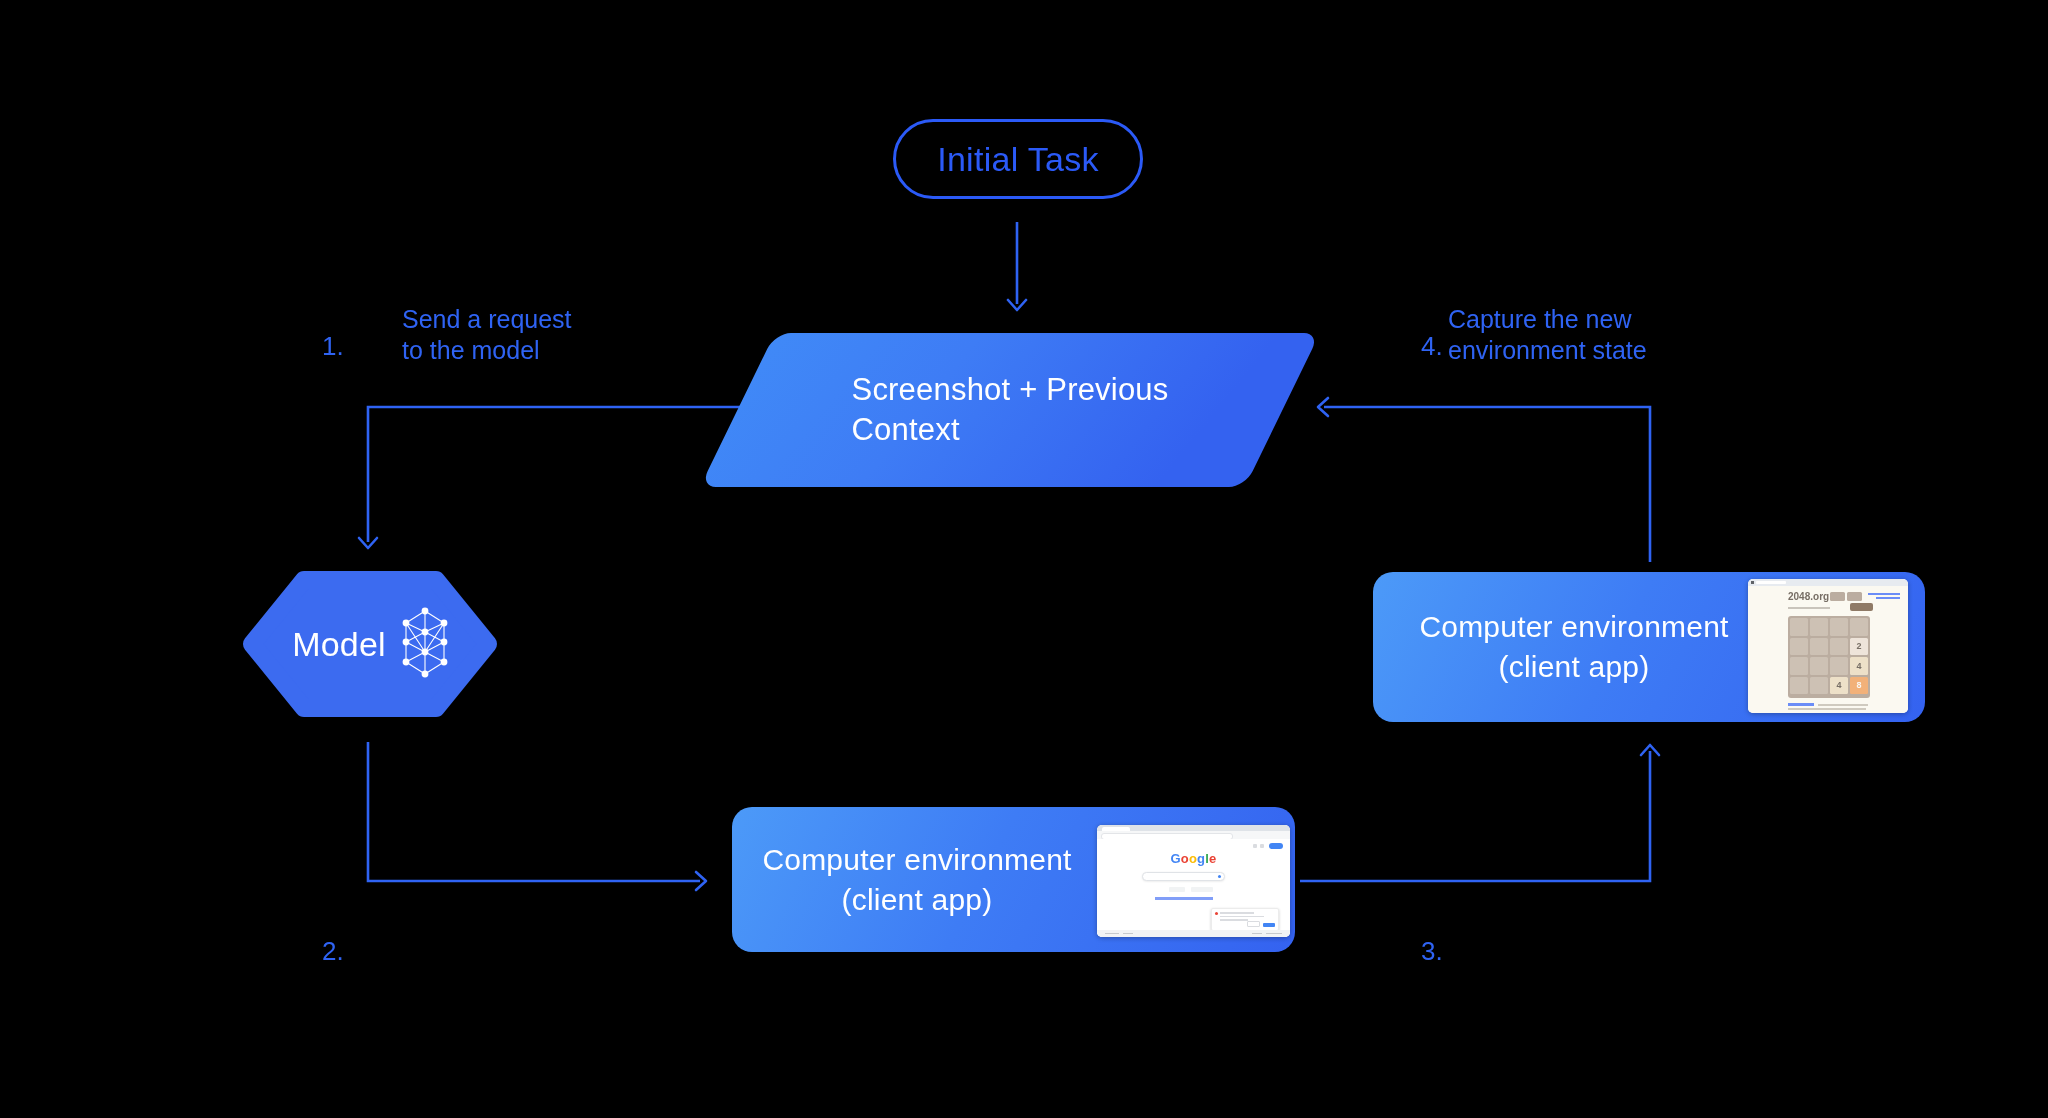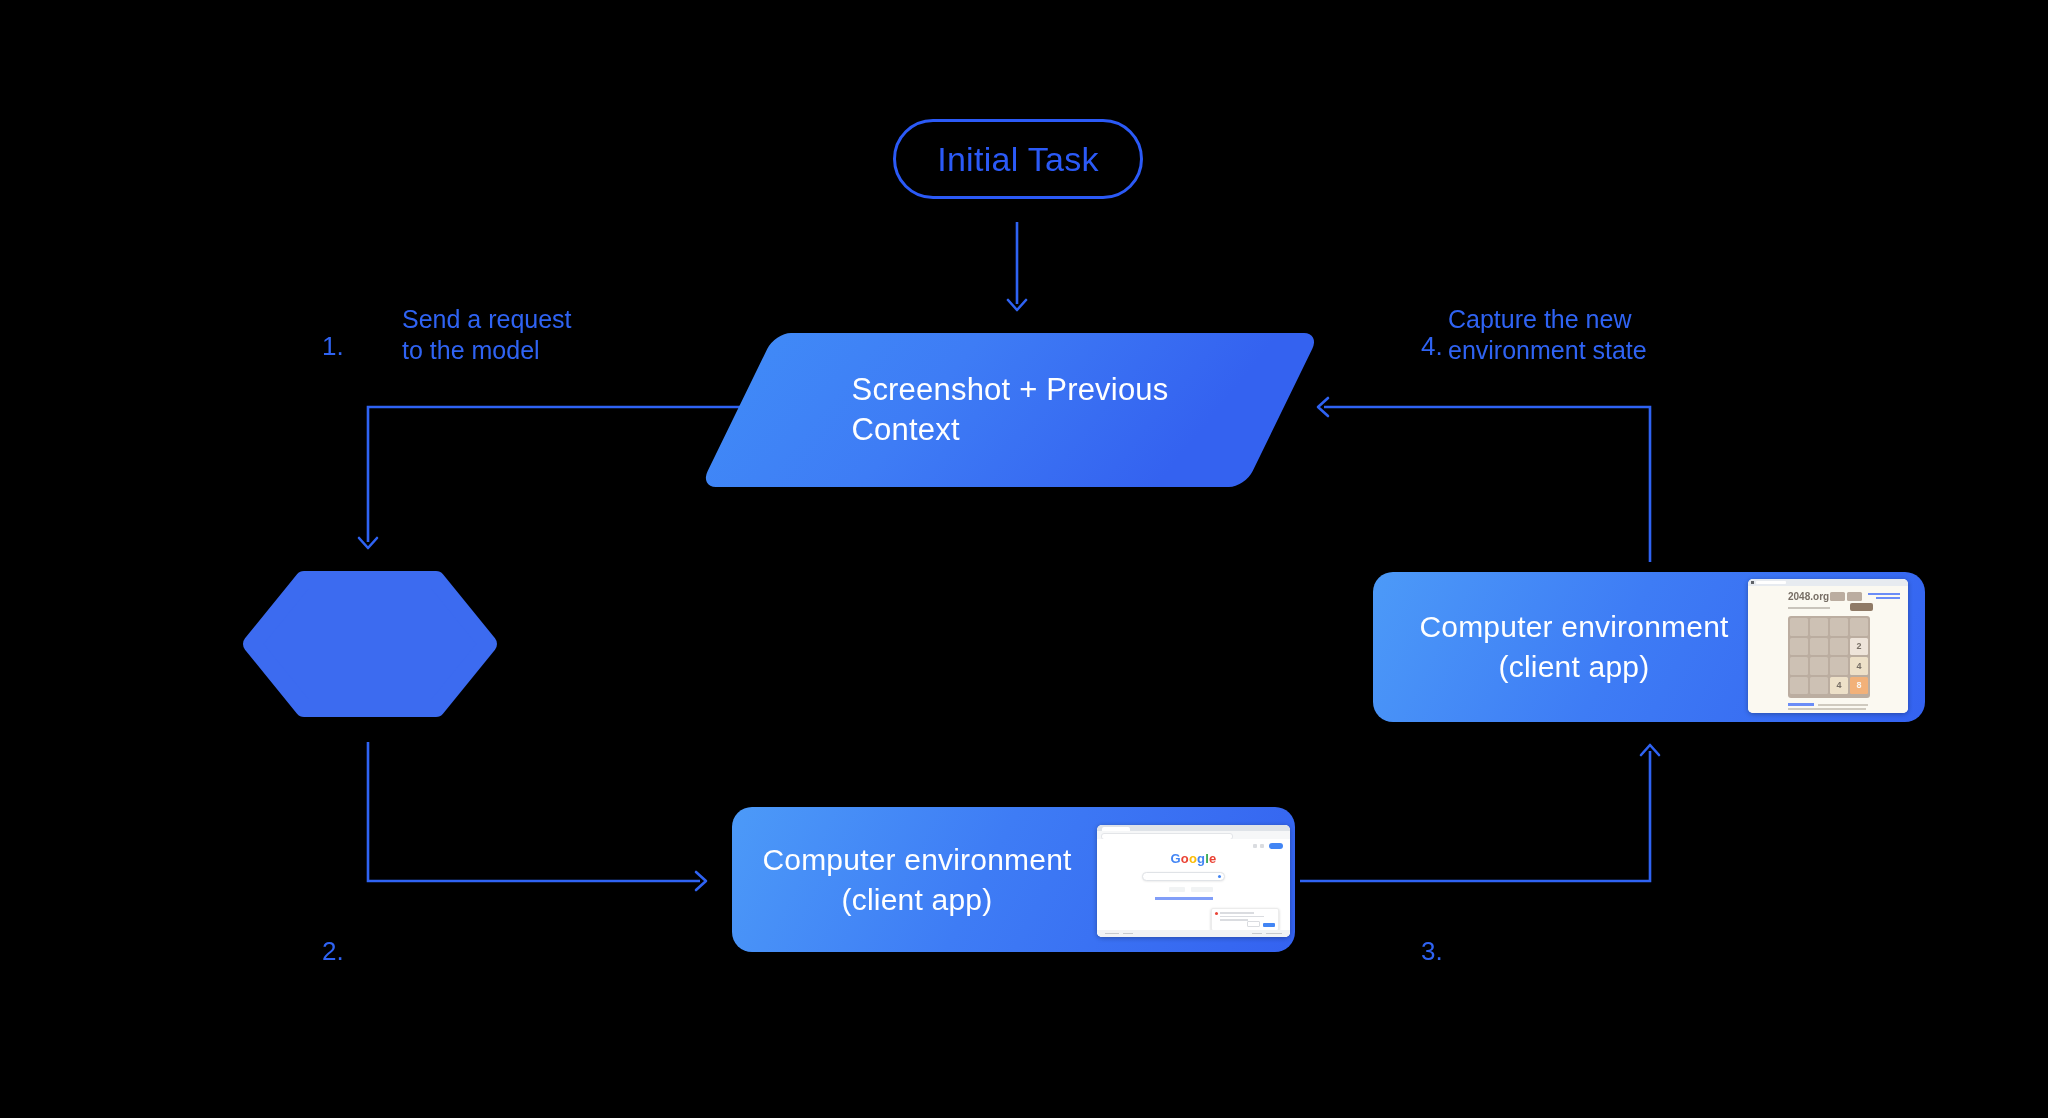--- a/index.html
+++ b/index.html
@@ -131,20 +131,46 @@
     <span style="white-space: pre-line;">Initial Task</span>
   </div>
 
   <div class="abs para"></div>
   <div class="abs para-label" style="white-space: pre-line;">Screenshot + Previous
 Context</div>
 
   <svg class="abs hex-wrap" width="260" height="148" viewBox="0 0 260 148">
     <polygon class="hex-shape" points="12,74 64,10 196,10 248,74 196,138 64,138"></polygon>
   </svg>
+  <div class="abs hex-content">
+    <span style="white-space: pre-line;">Model</span>
+    <svg width="46" height="76" viewBox="0 0 46 76">
+      <g class="nn">
+        <path d="M23 5 L4 17 M23 5 L42 17 M23 5 L23 26
+                 M4 17 L23 26 M42 17 L23 26 M4 17 L4 36 M42 17 L42 36
+                 M4 17 L23 46 M42 17 L23 46 M23 26 L4 36 M23 26 L42 36 M23 26 L23 46
+                 M4 36 L23 46 M42 36 L23 46 M4 36 L4 56 M42 36 L42 56
+                 M4 36 L42 56 M42 36 L4 56
+                 M23 46 L4 56 M23 46 L42 56 M23 46 L23 68
+                 M4 56 L23 68 M42 56 L23 68"></path>
+      </g>
+      <g class="nn-dot">
+        <circle cx="23" cy="5" r="3.4"></circle>
+          <circle cx="4" cy="17" r="3.4"></circle>
+          <circle cx="42" cy="17" r="3.4"></circle>
+        <circle cx="23" cy="26" r="3.4"></circle>
+          <circle cx="4" cy="36" r="3.4"></circle>
+          <circle cx="42" cy="36" r="3.4"></circle>
+        <circle cx="23" cy="46" r="3.4"></circle>
+          <circle cx="4" cy="56" r="3.4"></circle>
+          <circle cx="42" cy="56" r="3.4"></circle>
+        <circle cx="23" cy="68" r="3.4"></circle>
+      </g>
+    </svg>
+  </div>
 
   <div class="abs env env-bottom"></div>
   <div class="abs env-label env-bottom-label" style="white-space: pre-line;">Computer environment
 (client app)</div>
 
   <div class="abs mini g-mini">
     <div class="g-tabbar">
         <div class="g-tab"></div>
       </div>
     <div class="g-urlbar">

